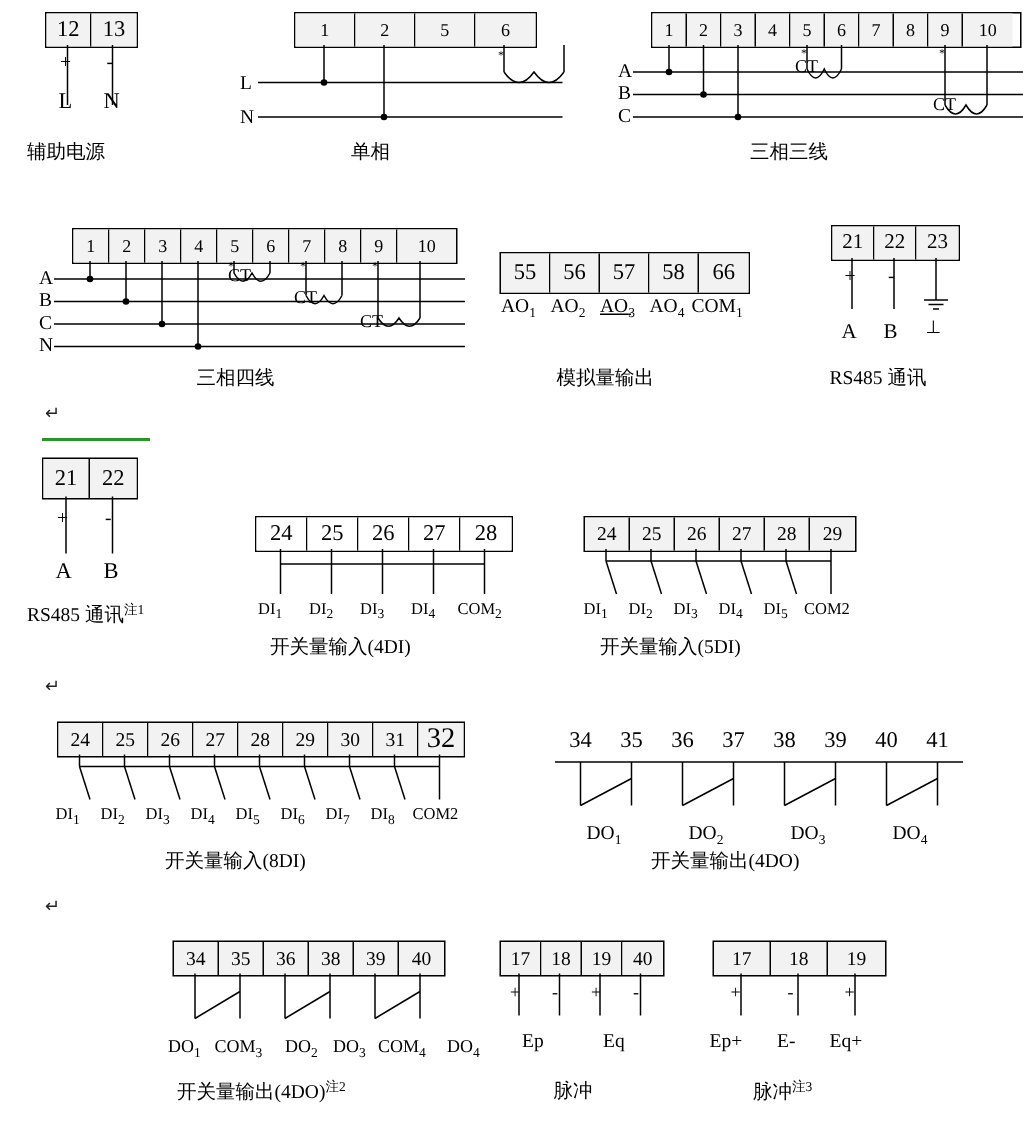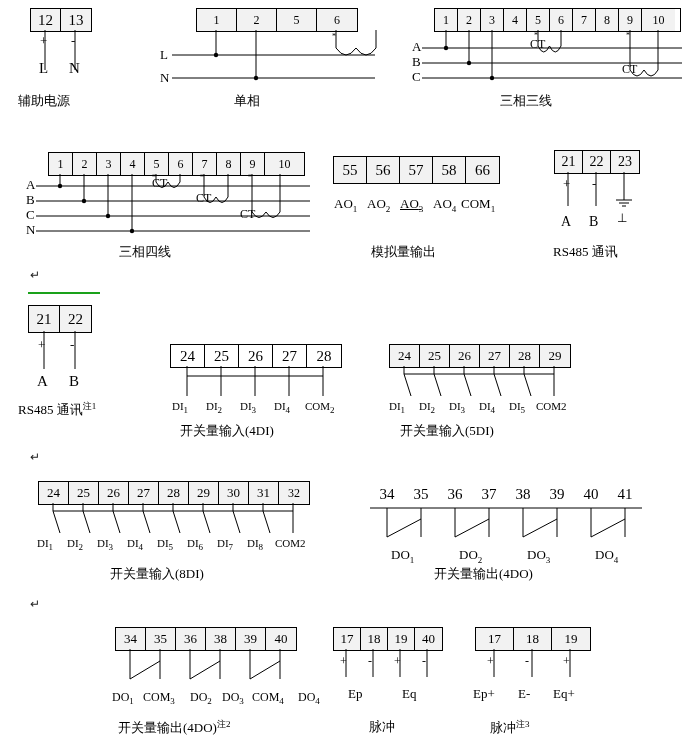--- a/index.html
+++ b/index.html
@@ -171,23 +171,23 @@
   <path d="M228 38 q7 11 14 0 q7 11 14 0" fill="none" stroke="#000" stroke-width="1"></path>
   <text x="224" y="6" font-size="8" font-family="Liberation Serif, serif">*</text>
 </svg>
 <div class="tiny" style="left:152px;top:176px;">CT</div>
 <div class="tiny" style="left:196px;top:191px;">CT</div>
 <div class="tiny" style="left:240px;top:207px;">CT</div>
 <div class="lbl" style="left:26px;top:177px;font-size:13px;">A</div>
 <div class="lbl" style="left:26px;top:192px;font-size:13px;">B</div>
 <div class="lbl" style="left:26px;top:207px;font-size:13px;">C</div>
 <div class="lbl" style="left:26px;top:222px;font-size:13px;">N</div>
-<div class="cap abs" style="left:119px;top:243px;text-align:right;">三相四线</div>
-
-<div class="abs" style="left:333px;top:156px;">
+<div class="cap abs" style="left:131px;top:243px;text-align:right;">三相四线</div>
+
+<div class="abs" style="left:333px;top:168px;">
   <div class="term" style="width:165px;">
     <div class="cell" style="width:33px;height:26px;line-height:26px;">55</div>
     <div class="cell" style="width:33px;height:26px;line-height:26px;">56</div>
     <div class="cell" style="width:33px;height:26px;line-height:26px;">57</div>
     <div class="cell" style="width:33px;height:26px;line-height:26px;">58</div>
     <div class="cell" style="width:33px;height:26px;line-height:26px;">66</div>
   </div>
 </div>
 <div class="lbl" style="left:334px;top:196px;font-size:13px;">AO<span class="sub">1</span></div>
 <div class="lbl" style="left:367px;top:196px;font-size:13px;">AO<span class="sub">2</span></div>
@@ -304,21 +304,21 @@
 <div class="abs" style="left:38px;top:481px;">
   <div class="term" style="width:270px;">
     <div class="cell" style="width:30px;font-size:13px;">24</div>
     <div class="cell" style="width:30px;font-size:13px;">25</div>
     <div class="cell" style="width:30px;font-size:13px;">26</div>
     <div class="cell" style="width:30px;font-size:13px;">27</div>
     <div class="cell" style="width:30px;font-size:13px;">28</div>
     <div class="cell" style="width:30px;font-size:13px;">29</div>
     <div class="cell" style="width:30px;font-size:13px;">30</div>
     <div class="cell" style="width:30px;font-size:13px;">31</div>
-    <div class="cell" style="width:30px;font-size:12px;">32</div>
+    <div class="cell" style="width:30px;font-size:19px;">32</div>
   </div>
 </div>
 <svg class="abs" style="left:38px;top:503px;width:275px;height:38px;">
   <line x1="15" y1="0" x2="15" y2="8" stroke="#000" stroke-width="1"></line>
   <line x1="45" y1="0" x2="45" y2="8" stroke="#000" stroke-width="1"></line>
   <line x1="75" y1="0" x2="75" y2="8" stroke="#000" stroke-width="1"></line>
   <line x1="105" y1="0" x2="105" y2="8" stroke="#000" stroke-width="1"></line>
   <line x1="135" y1="0" x2="135" y2="8" stroke="#000" stroke-width="1"></line>
   <line x1="165" y1="0" x2="165" y2="8" stroke="#000" stroke-width="1"></line>
   <line x1="195" y1="0" x2="195" y2="8" stroke="#000" stroke-width="1"></line>
@@ -444,13 +444,13 @@
   <line x1="19" y1="0" x2="19" y2="28" stroke="#000" stroke-width="1"></line>
   <line x1="57" y1="0" x2="57" y2="28" stroke="#000" stroke-width="1"></line>
   <line x1="95" y1="0" x2="95" y2="28" stroke="#000" stroke-width="1"></line>
 </svg>
 <div class="lbl" style="left:487px;top:654px;font-size:12px;">+</div>
 <div class="lbl" style="left:525px;top:654px;font-size:12px;">-</div>
 <div class="lbl" style="left:563px;top:654px;font-size:12px;">+</div>
 <div class="lbl" style="left:473px;top:686px;font-size:13px;">Ep+</div>
 <div class="lbl" style="left:518px;top:686px;font-size:13px;">E-</div>
 <div class="lbl" style="left:553px;top:686px;font-size:13px;">Eq+</div>
-<div class="cap abs" style="left:490px;top:718px;">脉冲<span class="sup">注3</span></div>
+<div class="cap abs" style="left:502px;top:718px;">脉冲<span class="sup">注3</span></div>
 
 </body></html>

